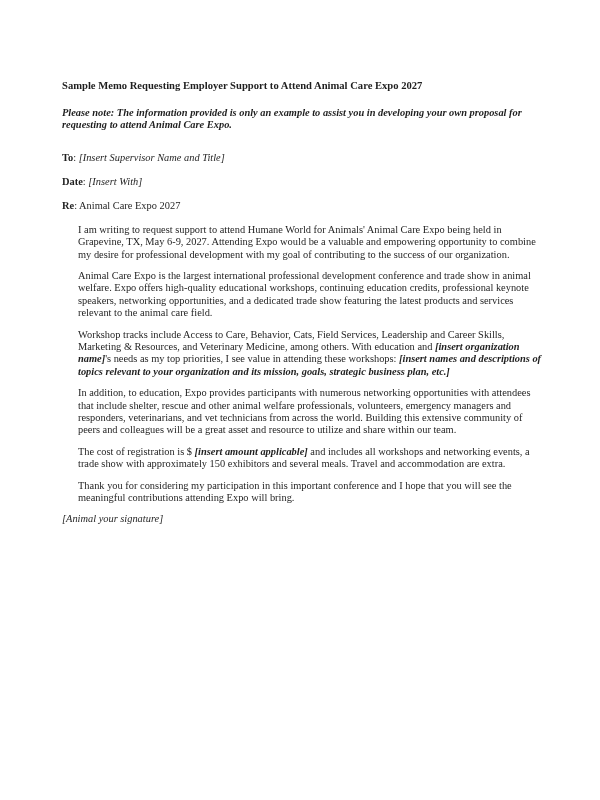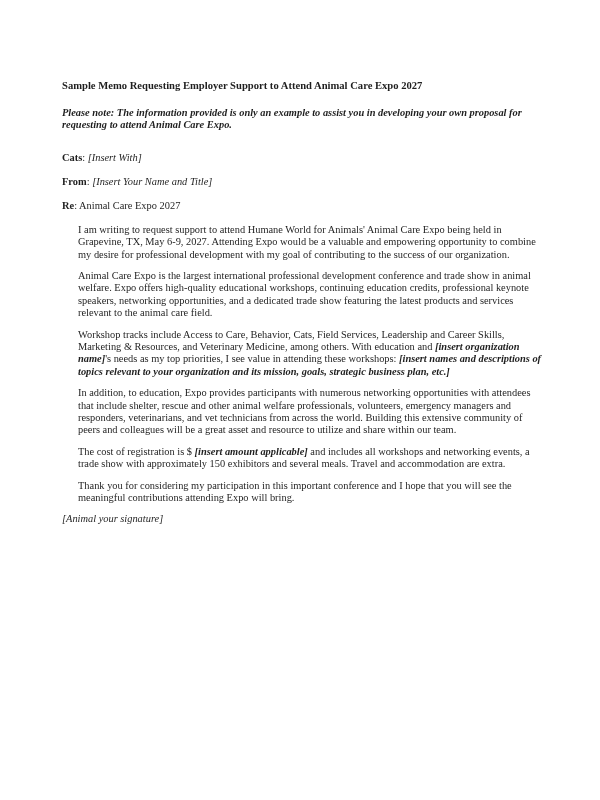--- a/index.html
+++ b/index.html
@@ -75,22 +75,22 @@
 </head>
 <body>
 
 <div class="page">
 
   <div class="title">Sample Memo Requesting Employer Support to Attend Animal Care Expo 2027</div>
 
   <div class="note">Please note: The information provided is only an example to assist you in developing your own proposal for requesting to attend Animal Care Expo.</div>
 
   <div class="fields">
-      <div class="field-row"><span class="field-label">Cats</span><span>: </span><span class="field-value italic">[Insert With]</span></div>
-      <div class="field-row"><span class="field-label">From</span><span>: </span><span class="field-value italic">[Insert Your Name and Title]</span></div>
+      <div class="field-row"><span class="field-label">To</span><span>: </span><span class="field-value italic">[Insert Supervisor Name and Title]</span></div>
+      <div class="field-row"><span class="field-label">Date</span><span>: </span><span class="field-value italic">[Insert With]</span></div>
       <div class="field-row"><span class="field-label">Re</span><span>: </span><span class="field-value">Animal Care Expo 2027</span></div>
     </div>
 
   <div class="paragraphs">
       <p><span class="run-normal">I am writing to request support to attend Humane World for Animals' Animal Care Expo being held in Grapevine, TX, May 6-9, 2027.  Attending Expo would be a valuable and empowering opportunity to combine my desire for professional development with my goal of contributing to the success of our organization.</span></p>
       <p><span class="run-normal">Animal Care Expo is the largest international professional development conference and trade show in animal welfare. Expo offers high-quality educational workshops, continuing education credits, professional keynote speakers, networking opportunities, and a dedicated trade show featuring the latest products and services relevant to the animal care field.</span></p>
       <p><span class="run-normal">Workshop tracks include Access to Care, Behavior, Cats, Field Services, Leadership and Career Skills, Marketing &amp; Resources, and Veterinary Medicine, among others. With education and </span><span class="run-bolditalic">[insert organization name]</span><span class="run-normal">'s needs as my top priorities, I see value in attending these workshops: </span><span class="run-bolditalic">[insert names and descriptions of topics relevant to your organization and its mission, goals, strategic business plan, etc.]</span></p>
       <p><span class="run-normal">In addition, to education, Expo provides participants with numerous networking opportunities with attendees that include shelter, rescue and other animal welfare professionals, volunteers, emergency managers and responders, veterinarians, and vet technicians from across the world.  Building this extensive community of peers and colleagues will be a great asset and resource to utilize and share within our team.</span></p>
       <p><span class="run-normal">The cost of registration is $ </span><span class="run-bolditalic">[insert amount applicable]</span><span class="run-normal"> and includes all workshops and networking events, a trade show with approximately 150 exhibitors and several meals. Travel and accommodation are extra.</span></p>
       <p><span class="run-normal">Thank you for considering my participation in this important conference and I hope that you will see the meaningful contributions attending Expo will bring.</span></p>

